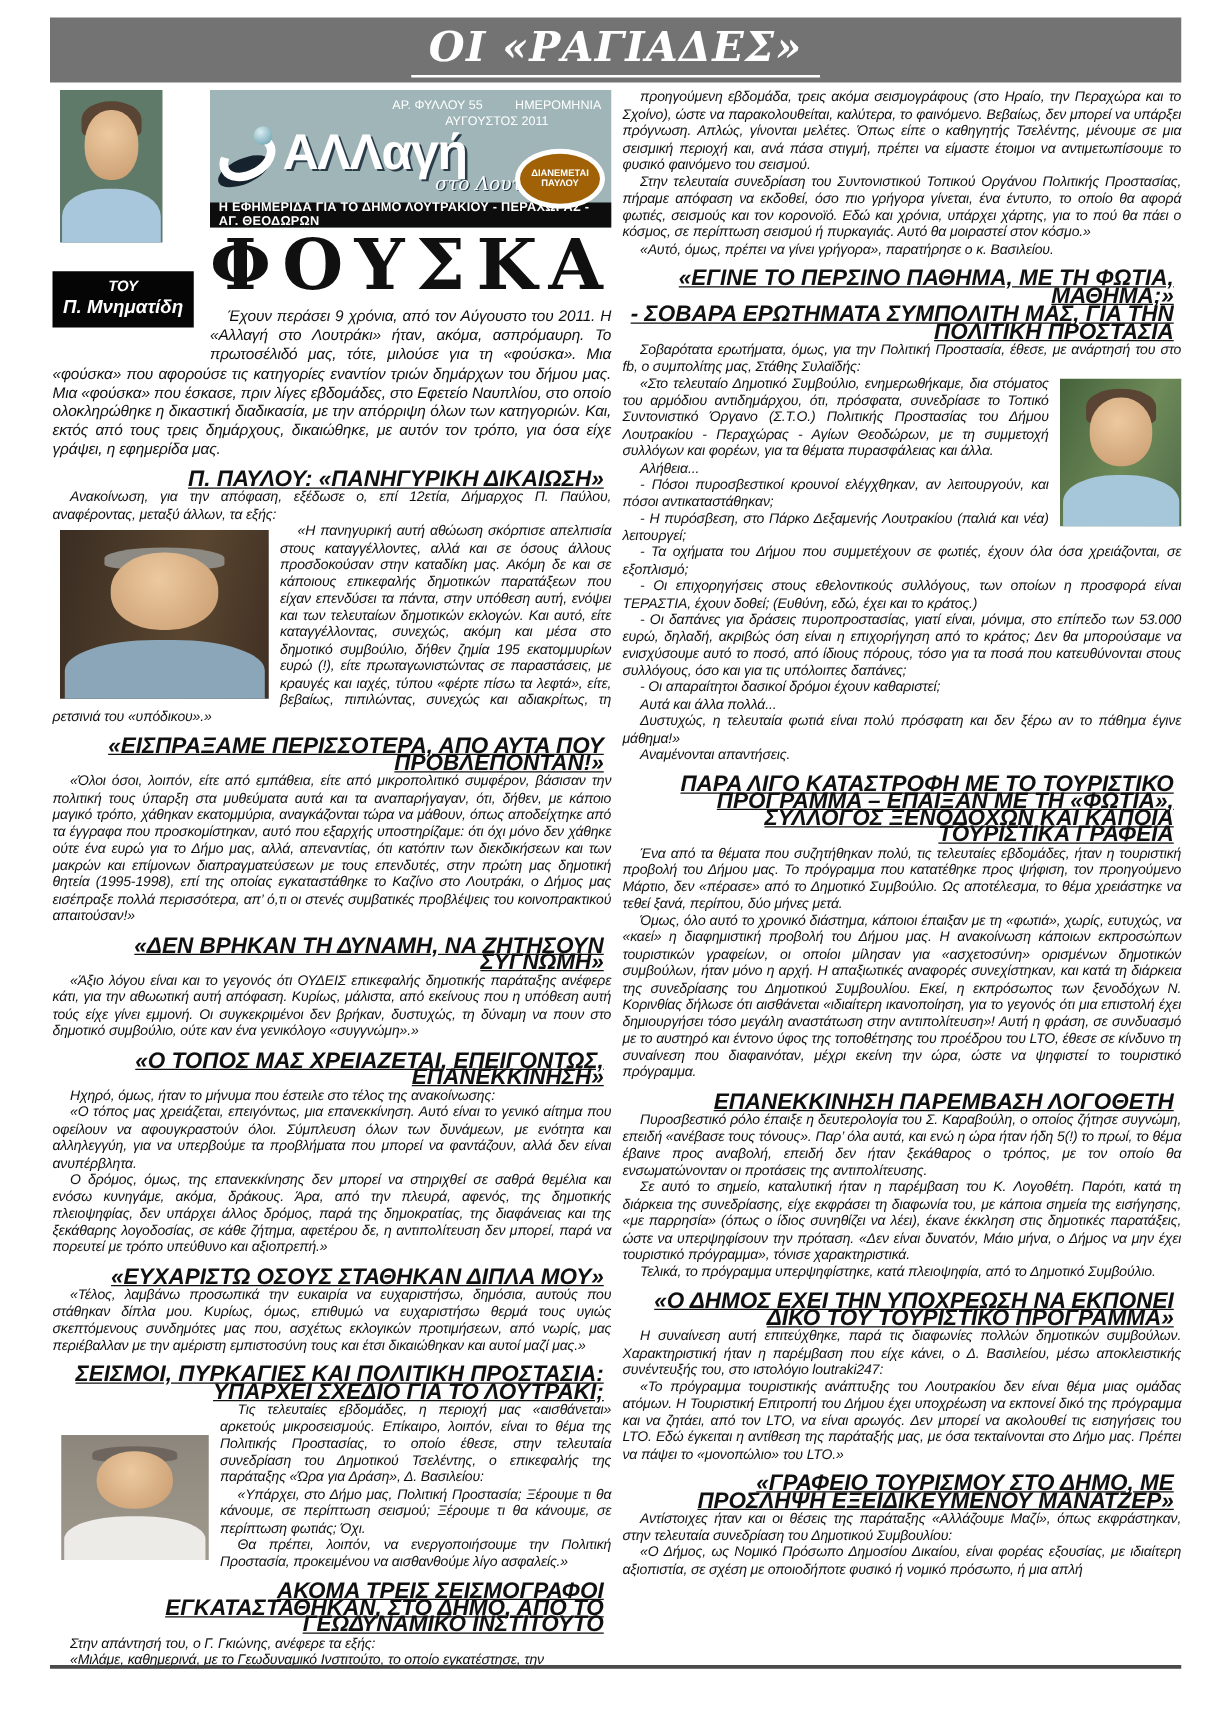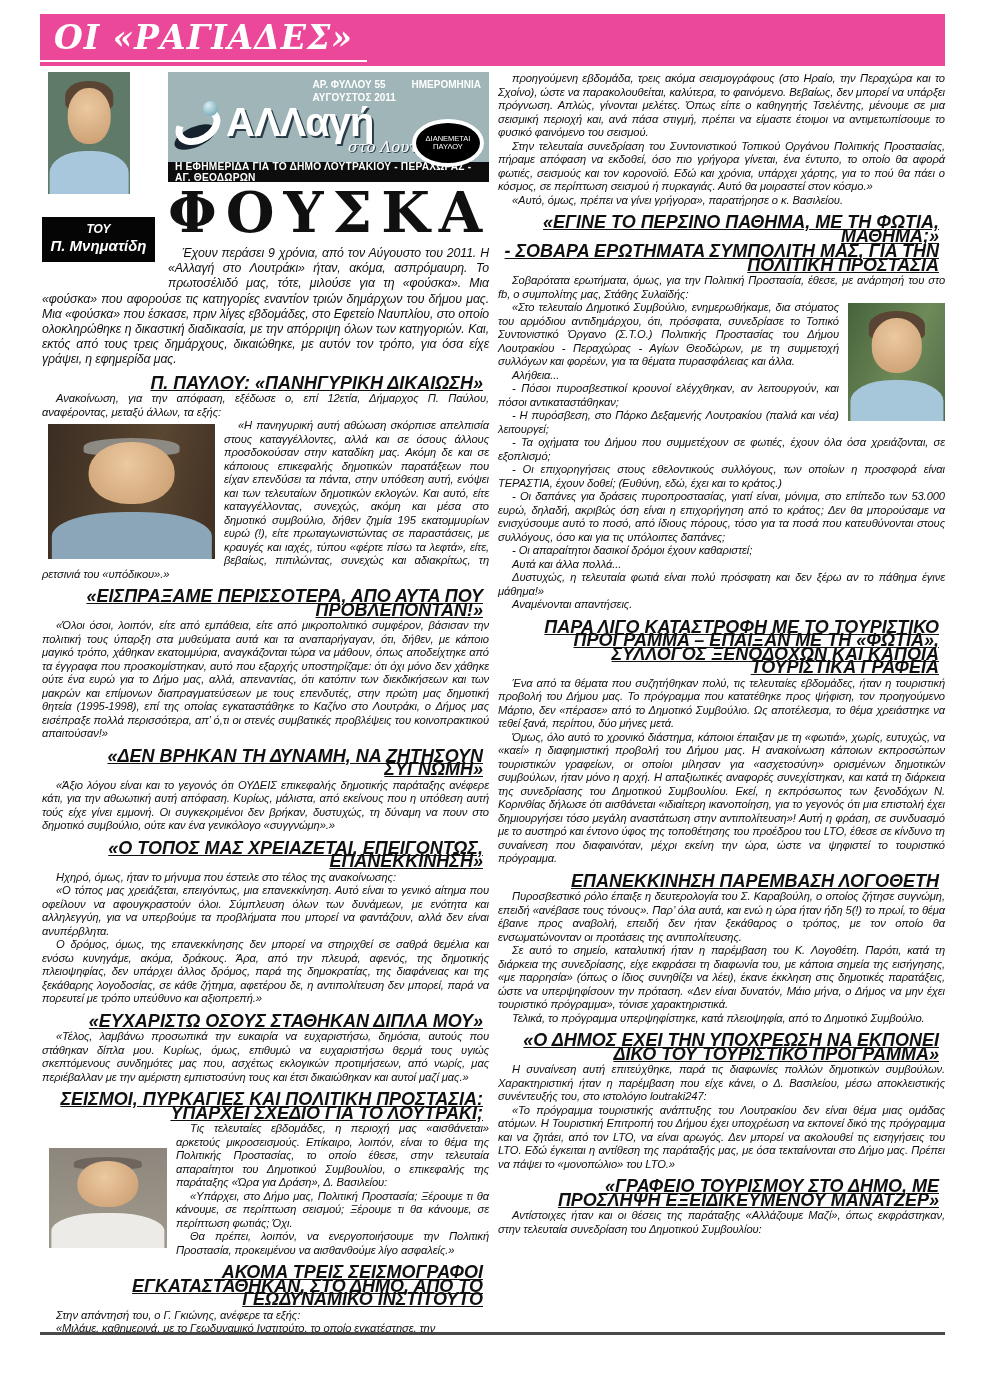--- a/index.html
+++ b/index.html
@@ -1,21 +1,21 @@
 <!DOCTYPE html>
 <html><head>
 <meta charset="utf-8">
 <style>
   html,body{margin:0;padding:0;background:#ffffff;}
   .page{width:984px;height:1378px;position:relative;background:#fff;overflow:hidden;
         font-family:"Liberation Sans",sans-serif;color:#101010;}
 
   
-  .banner{margin:14px 39px 6px 40px;background:#ec4899;height:52px;
-          display:flex;align-items:center;justify-content:flex-start;}
+  .banner{margin:14px 39px 6px 40px;background:#737373;height:52px;
+          display:flex;align-items:center;justify-content:center;}
   .banner .banner-text{font-family:"DejaVu Serif",serif;font-style:italic;font-weight:bold;
           color:#fff;font-size:33px;letter-spacing:1px;border-bottom:2px solid #fff;
           padding:0 14px 3px;}
 
   
   .content{display:flex;gap:9px;margin:0 39px 0 42px;}
   .col{width:447px;}
   .col.right{width:447px;}
 
   .col p{margin:0;font-style:italic;font-size:11.2px;line-height:13.5px;
@@ -26,38 +26,38 @@
 
   
   .author-float{float:left;width:118px;margin:0 8px 0 0;}
   .author-box{width:113px;background:#050505;color:#fff;text-align:center;
               font-style:italic;font-weight:bold;margin:23px 0 18px 0;padding:5px 0 7px;}
   .author-box .prefix{font-size:12px;line-height:15px;}
   .author-box .name{font-size:15px;line-height:18px;}
 
   
   .masthead{margin-left:126px;height:110px;background:#9fb5b7;position:relative;}
-  .mh-top{position:absolute;top:6px;right:8px;text-align:left;color:#fff;
-          font-weight:bold;font-size:10px;line-height:13px;}
+  .mh-top{position:absolute;top:6px;right:8px;text-align:center;color:#fff;
+          font-weight:normal;font-size:10px;line-height:13px;}
   .mh-top .issue{margin-right:26px;}
   .logo-row{position:absolute;left:4px;top:29px;display:flex;align-items:flex-start;}
   .swoosh{width:54px;height:50px;position:relative;}
   .swoosh .dark-crescent{position:absolute;left:1px;bottom:4px;width:44px;height:20px;
           border-radius:50%;background:#16222e;transform:rotate(-24deg);}
   .swoosh .ring{position:absolute;inset:8px 4px 8px 2px;border:7px solid #fff;
           border-radius:50%;border-top-color:transparent;transform:rotate(-30deg);}
   .swoosh .ball{position:absolute;top:0;right:8px;width:15px;height:15px;border-radius:50%;
           background:radial-gradient(circle at 35% 30%,#d9edf2,#5d98a8);}
   .logo-text{color:#fff;font-size:40px;font-weight:bold;line-height:42px;
           text-shadow:2px 2px 0 #2a3c4a;letter-spacing:-1px;}
   .mh-sub{position:absolute;left:180px;top:66px;color:#fff;font-style:italic;
           font-size:15px;font-family:"DejaVu Serif",serif;text-shadow:1px 1px 0 #2a3c4a;}
   .mh-badge{position:absolute;right:5px;top:47px;width:64px;height:40px;z-index:2;
-          border:4px solid #fff;border-radius:50%;background:#000000;color:#fff;
-          font-weight:normal;font-size:7.5px;line-height:8.5px;display:flex;flex-direction:column;
+          border:4px solid #fff;border-radius:50%;background:#a16207;color:#fff;
+          font-weight:bold;font-size:7.5px;line-height:8.5px;display:flex;flex-direction:column;
           align-items:center;justify-content:center;text-align:left;}
   .mh-strip{position:absolute;left:0;right:0;bottom:0;height:20px;background:#0d0d0d;
           color:#fff;font-weight:bold;font-size:10.2px;display:flex;align-items:center;
           padding-left:7px;letter-spacing:0.2px;}
 
   
   .fouska{font-family:"DejaVu Serif",serif;font-weight:bold;font-size:56px;
           letter-spacing:9px;text-align:center;margin:4px 0 8px 126px;line-height:52px;}
 
   .intro{font-size:12.3px !important;line-height:15.2px !important;}
@@ -159,21 +159,21 @@
 
       <h2>«ΕΥΧΑΡΙΣΤΩ ΟΣΟΥΣ ΣΤΑΘΗΚΑΝ ΔΙΠΛΑ ΜΟΥ»</h2>
       <p>«Τέλος, λαμβάνω προσωπικά την ευκαιρία να ευχαριστήσω, δημόσια, αυτούς που στάθηκαν δίπλα μου. Κυρίως, όμως, επιθυμώ να ευχαριστήσω θερμά τους υγιώς σκεπτόμενους συνδημότες μας που, ασχέτως εκλογικών προτιμήσεων, από νωρίς, μας περιέβαλλαν με την αμέριστη εμπιστοσύνη τους και έτσι δικαιώθηκαν και αυτοί μαζί μας.»</p>
 
       <h2>ΣΕΙΣΜΟΙ, ΠΥΡΚΑΓΙΕΣ ΚΑΙ ΠΟΛΙΤΙΚΗ ΠΡΟΣΤΑΣΙΑ: ΥΠΑΡΧΕΙ ΣΧΕΔΙΟ ΓΙΑ ΤΟ ΛΟΥΤΡΑΚΙ;</h2>
       <div class="photo ph-gkionis">
         <div class="hair"></div>
         <div class="face"></div>
         <div class="torso"></div>
       </div>
-      <p>Τις τελευταίες εβδομάδες, η περιοχή μας «αισθάνεται» αρκετούς μικροσεισμούς. Επίκαιρο, λοιπόν, είναι το θέμα της Πολιτικής Προστασίας, το οποίο έθεσε, στην τελευταία απαραίτητοι του Δημοτικού Συμβουλίου, ο επικεφαλής της παράταξης «Ώρα για Δράση», Δ. Βασιλείου:</p>
+      <p>Τις τελευταίες εβδομάδες, η περιοχή μας «αισθάνεται» αρκετούς μικροσεισμούς. Επίκαιρο, λοιπόν, είναι το θέμα της Πολιτικής Προστασίας, το οποίο έθεσε, στην τελευταία συνεδρίαση του Δημοτικού Τσελέντης, ο επικεφαλής της παράταξης «Ώρα για Δράση», Δ. Βασιλείου:</p>
       <p>«Υπάρχει, στο Δήμο μας, Πολιτική Προστασία;  Ξέρουμε τι θα κάνουμε, σε περίπτωση σεισμού;  Ξέρουμε τι θα κάνουμε, σε περίπτωση φωτιάς;  Όχι.</p>
       <p>Θα πρέπει, λοιπόν, να ενεργοποιήσουμε την Πολιτική Προστασία, προκειμένου να αισθανθούμε λίγο ασφαλείς.»</p>
 
       <h2>ΑΚΟΜΑ ΤΡΕΙΣ ΣΕΙΣΜΟΓΡΑΦΟΙ ΕΓΚΑΤΑΣΤΑΘΗΚΑΝ, ΣΤΟ ΔΗΜΟ, ΑΠΟ ΤΟ ΓΕΩΔΥΝΑΜΙΚΟ ΙΝΣΤΙΤΟΥΤΟ</h2>
       <p>Στην απάντησή του, ο Γ. Γκιώνης, ανέφερε τα εξής:</p>
       <p>«Μιλάμε, καθημερινά, με το Γεωδυναμικό Ινστιτούτο, το οποίο εγκατέστησε, την</p>
 
     </div>
 
     <div class="col right">
@@ -210,18 +210,19 @@
       <p>Πυροσβεστικό ρόλο έπαιξε η δευτερολογία του Σ. Καραβούλη, ο οποίος ζήτησε συγνώμη, επειδή «ανέβασε τους τόνους».  Παρ’ όλα αυτά, και ενώ η ώρα ήταν ήδη 5(!) το πρωί, το θέμα έβαινε προς αναβολή, επειδή δεν ήταν ξεκάθαρος ο τρόπος, με τον οποίο θα ενσωματώνονταν οι προτάσεις της αντιπολίτευσης.</p>
       <p>Σε αυτό το σημείο, καταλυτική ήταν η παρέμβαση του Κ. Λογοθέτη.  Παρότι, κατά τη διάρκεια της συνεδρίασης, είχε εκφράσει τη διαφωνία του, με κάποια σημεία της εισήγησης, «με παρρησία» (όπως ο ίδιος συνηθίζει να λέει), έκανε έκκληση στις δημοτικές παρατάξεις, ώστε να υπερψηφίσουν την πρόταση.  «Δεν είναι δυνατόν, Μάιο μήνα, ο Δήμος να μην έχει τουριστικό πρόγραμμα», τόνισε χαρακτηριστικά.</p>
       <p>Τελικά, το πρόγραμμα υπερψηφίστηκε, κατά πλειοψηφία, από το Δημοτικό Συμβούλιο.</p>
 
       <h2>«Ο ΔΗΜΟΣ ΕΧΕΙ ΤΗΝ ΥΠΟΧΡΕΩΣΗ ΝΑ ΕΚΠΟΝΕΙ ΔΙΚΟ ΤΟΥ ΤΟΥΡΙΣΤΙΚΟ ΠΡΟΓΡΑΜΜΑ»</h2>
       <p>Η συναίνεση αυτή επιτεύχθηκε, παρά τις διαφωνίες πολλών δημοτικών συμβούλων. Χαρακτηριστική ήταν η παρέμβαση που είχε κάνει, ο Δ. Βασιλείου, μέσω αποκλειστικής συνέντευξής του, στο ιστολόγιο loutraki247:</p>
       <p>«Το πρόγραμμα τουριστικής ανάπτυξης του Λουτρακίου δεν είναι θέμα μιας ομάδας ατόμων.  Η Τουριστική Επιτροπή του Δήμου έχει υποχρέωση να εκπονεί δικό της πρόγραμμα και να ζητάει, από τον LTO, να είναι αρωγός.  Δεν μπορεί να ακολουθεί τις εισηγήσεις του LTO.  Εδώ έγκειται η αντίθεση της παράταξής μας, με όσα τεκταίνονται στο Δήμο μας.  Πρέπει να πάψει το «μονοπώλιο» του LTO.»</p>
 
       <h2>«ΓΡΑΦΕΙΟ ΤΟΥΡΙΣΜΟΥ ΣΤΟ ΔΗΜΟ, ΜΕ ΠΡΟΣΛΗΨΗ ΕΞΕΙΔΙΚΕΥΜΕΝΟΥ ΜΑΝΑΤΖΕΡ»</h2>
       <p>Αντίστοιχες ήταν και οι θέσεις της παράταξης «Αλλάζουμε Μαζί», όπως εκφράστηκαν, στην τελευταία συνεδρίαση του Δημοτικού Συμβουλίου:</p>
+      <p>«Ο Δήμος, ως Νομικό Πρόσωπο Δημοσίου Δικαίου, είναι φορέας εξουσίας, με ιδιαίτερη αξιοπιστία, σε σχέση με οποιοδήποτε φυσικό ή νομικό πρόσωπο, ή μια απλή</p>
 
     </div>
   </div>
 
   <div class="footer-rule"></div>
 </div>
 
 </body></html>

